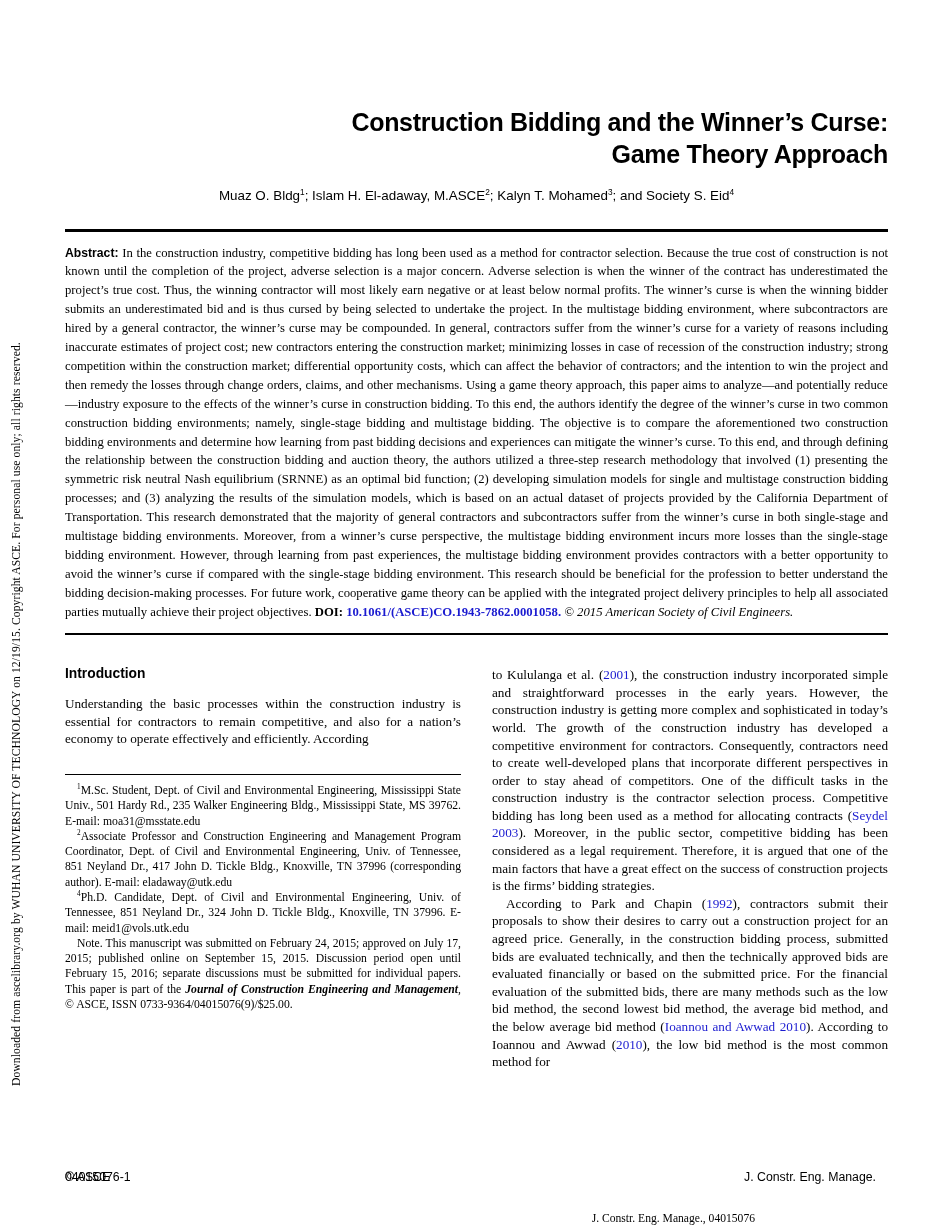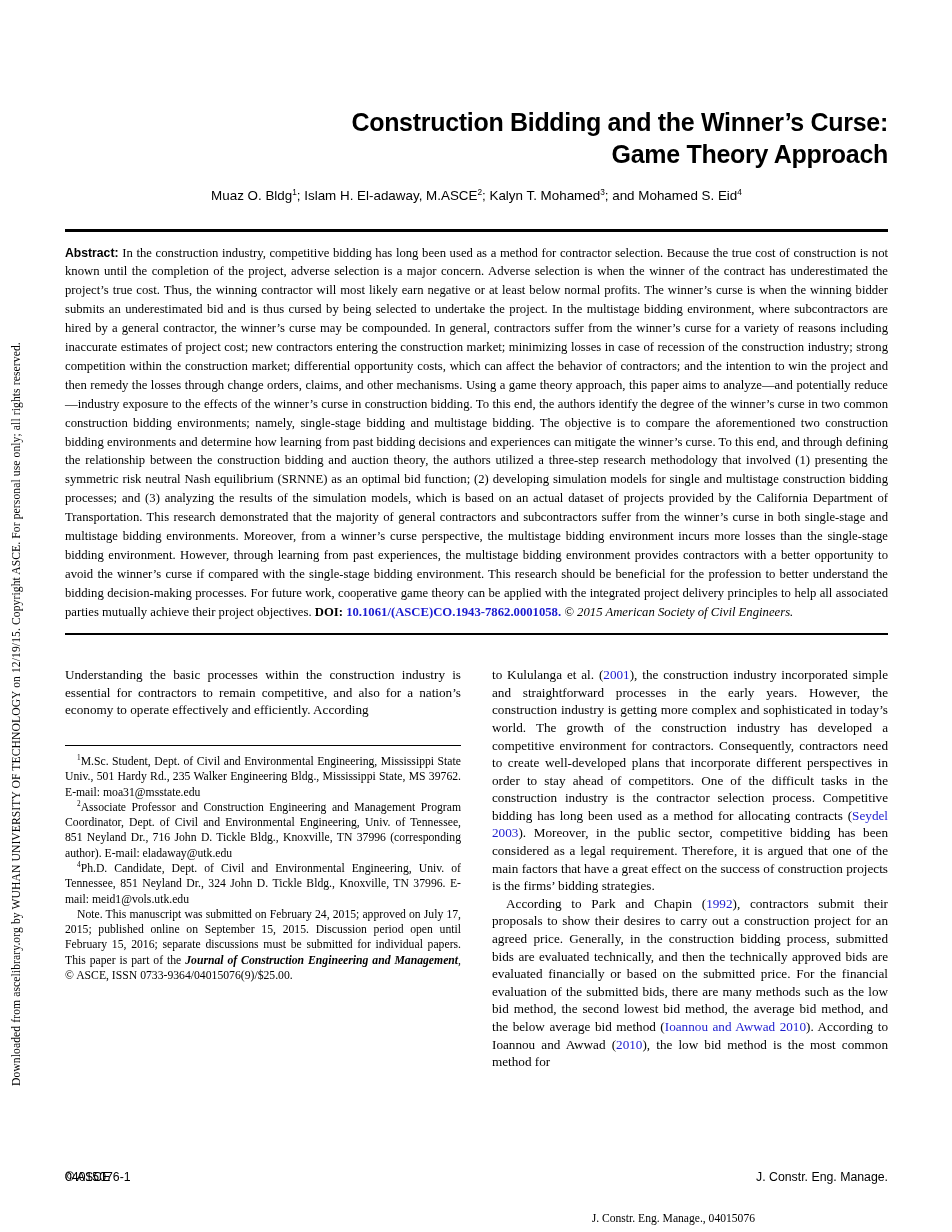--- a/index.html
+++ b/index.html
@@ -79,57 +79,58 @@
   .seg-link { color:var(--link, #1b1bd0); }
   .seg-linkb { color:var(--link, #1b1bd0); font-weight:bold; }
   .seg-sup { font-size:0.62em; vertical-align:super; line-height:0; }
   .footer {
     position:absolute; left:65px; top:1170px; width:823px;
     font-family:"Liberation Sans", sans-serif;
     font-size:12.3px;
   }
   .footer-left { position:absolute; left:0; }
   .footer-center { position:absolute; left:0; right:4px; text-align:left; }
-  .footer-right { position:absolute; right:0; }
+  .footer-right { position:absolute; right:12px; }
   .bottom-note {
     position:absolute; left:0; top:1212px; width:755px;
     text-align:right;
     font-size:11.6px;
     font-family:"Liberation Serif", serif;
   }
 </style>
 </head>
 <body>
 
 <div class="sidebar-rotated">Downloaded from ascelibrary.org by WUHAN UNIVERSITY OF TECHNOLOGY on 12/19/15. Copyright ASCE. For personal use only; all rights reserved.</div>
 
 <div class="content">
 
   <div class="title-block">
     <div class="title-line">Construction Bidding and the Winner’s Curse:</div>
     <div class="title-line">Game Theory Approach</div>
   </div>
 
-  <div class="authors-line"><span>Muaz O. Bldg</span><span class="seg-sup">1</span><span>; Islam H. El-adaway, M.ASCE</span><span class="seg-sup">2</span><span>; Kalyn T. Mohamed</span><span class="seg-sup">3</span><span>; and Mohamed S. Eid</span><span class="seg-sup">4</span></div>
+  <div class="authors-line"><span>Muaz O. Bldg</span><span class="seg-sup">1</span><span>; Islam H. El-adaway, M.ASCE</span><span class="seg-sup">2</span><span>; Kalyn T. Mohamed</span><span class="seg-sup">3</span><span>; and Society S. Eid</span><span class="seg-sup">4</span></div>
 
   <div class="rule rule-top"></div>
 
   <div class="abstract-text"><span class="seg-bs">Abstract: </span><span>In the construction industry, competitive bidding has long been used as a method for contractor selection. Because the true cost of construction is not known until the completion of the project, adverse selection is a major concern. Adverse selection is when the winner of the contract has underestimated the project’s true cost. Thus, the winning contractor will most likely earn negative or at least below normal profits. The winner’s curse is when the winning bidder submits an underestimated bid and is thus cursed by being selected to undertake the project. In the multistage bidding environment, where subcontractors are hired by a general contractor, the winner’s curse may be compounded. In general, contractors suffer from the winner’s curse for a variety of reasons including inaccurate estimates of project cost; new contractors entering the construction market; minimizing losses in case of recession of the construction industry; strong competition within the construction market; differential opportunity costs, which can affect the behavior of contractors; and the intention to win the project and then remedy the losses through change orders, claims, and other mechanisms. Using a game theory approach, this paper aims to analyze—and potentially reduce—industry exposure to the effects of the winner’s curse in construction bidding. To this end, the authors identify the degree of the winner’s curse in two common construction bidding environments; namely, single-stage bidding and multistage bidding. The objective is to compare the aforementioned two construction bidding environments and determine how learning from past bidding decisions and experiences can mitigate the winner’s curse. To this end, and through defining the relationship between the construction bidding and auction theory, the authors utilized a three-step research methodology that involved (1) presenting the symmetric risk neutral Nash equilibrium (SRNNE) as an optimal bid function; (2) developing simulation models for single and multistage construction bidding processes; and (3) analyzing the results of the simulation models, which is based on an actual dataset of projects provided by the California Department of Transportation. This research demonstrated that the majority of general contractors and subcontractors suffer from the winner’s curse in both single-stage and multistage bidding environments. Moreover, from a winner’s curse perspective, the multistage bidding environment incurs more losses than the single-stage bidding environment. However, through learning from past experiences, the multistage bidding environment provides contractors with a better opportunity to avoid the winner’s curse if compared with the single-stage bidding environment. This research should be beneficial for the profession to better understand the bidding decision-making processes. For future work, cooperative game theory can be applied with the integrated project delivery principles to help all associated parties mutually achieve their project objectives. </span><span class="seg-b">DOI: </span><span class="seg-linkb">10.1061/(ASCE)CO.1943-7862.0001058.</span><span> </span><span class="seg-i">© 2015 American Society of Civil Engineers.</span></div>
 
 
   <div class="rule rule-bottom"></div>
 
   <div class="columns">
 
     <div class="col">
+      <div class="section-heading">Introduction</div>
       <div class="body-text">Understanding the basic processes within the construction industry is essential for contractors to remain competitive, and also for a nation’s economy to operate effectively and efficiently. According</div>
       <div class="fn-rule"></div>
       <div class="footnotes">
         <p><span class="seg-sup">1</span><span>M.Sc. Student, Dept. of Civil and Environmental Engineering, Mississippi State Univ., 501 Hardy Rd., 235 Walker Engineering Bldg., Mississippi State, MS 39762. E-mail: moa31@msstate.edu</span></p>
-        <p><span class="seg-sup">2</span><span>Associate Professor and Construction Engineering and Management Program Coordinator, Dept. of Civil and Environmental Engineering, Univ. of Tennessee, 851 Neyland Dr., 716 John D. Tickle Bldg., Knoxville, TN 37996 (corresponding author). E-mail: eladaway@utk.edu</span></p>
+        <p><span class="seg-sup">2</span><span>Associate Professor and Construction Engineering and Management Program Coordinator, Dept. of Civil and Environmental Engineering, Univ. of Tennessee, 851 Neyland Dr., 417 John D. Tickle Bldg., Knoxville, TN 37996 (corresponding author). E-mail: eladaway@utk.edu</span></p>
         <p><span class="seg-sup">4</span><span>Ph.D. Candidate, Dept. of Civil and Environmental Engineering, Univ. of Tennessee, 851 Neyland Dr., 324 John D. Tickle Bldg., Knoxville, TN 37996. E-mail: meid1@vols.utk.edu</span></p>
         <p><span>Note. This manuscript was submitted on February 24, 2015; approved on July 17, 2015; published online on September 15, 2015. Discussion period open until February 15, 2016; separate discussions must be submitted for individual papers. This paper is part of the </span><span class="seg-bi">Journal of Construction Engineering and Management</span><span>, © ASCE, ISSN 0733-9364/04015076(9)/$25.00.</span></p>
       </div>
     </div>
 
     <div class="col">
       <div class="body-text"><span>to Kululanga et al. (</span><span class="seg-link">2001</span><span>), the construction industry incorporated simple and straightforward processes in the early years. However, the construction industry is getting more complex and sophisticated in today’s world. The growth of the construction industry has developed a competitive environment for contractors. Consequently, contractors need to create well-developed plans that incorporate different perspectives in order to stay ahead of competitors. One of the difficult tasks in the construction industry is the contractor selection process. Competitive bidding has long been used as a method for allocating contracts (</span><span class="seg-link">Seydel 2003</span><span>). Moreover, in the public sector, competitive bidding has been considered as a legal requirement. Therefore, it is argued that one of the main factors that have a great effect on the success of construction projects is the firms’ bidding strategies.</span></div>
       <div class="body-text p-indent"><span>According to Park and Chapin (</span><span class="seg-link">1992</span><span>), contractors submit their proposals to show their desires to carry out a construction project for an agreed price. Generally, in the construction bidding process, submitted bids are evaluated technically, and then the technically approved bids are evaluated financially or based on the submitted price. For the financial evaluation of the submitted bids, there are many methods such as the low bid method, the second lowest bid method, the average bid method, and the below average bid method (</span><span class="seg-link">Ioannou and Awwad 2010</span><span>). According to Ioannou and Awwad (</span><span class="seg-link">2010</span><span>), the low bid method is the most common method for</span></div>
     </div>
 

